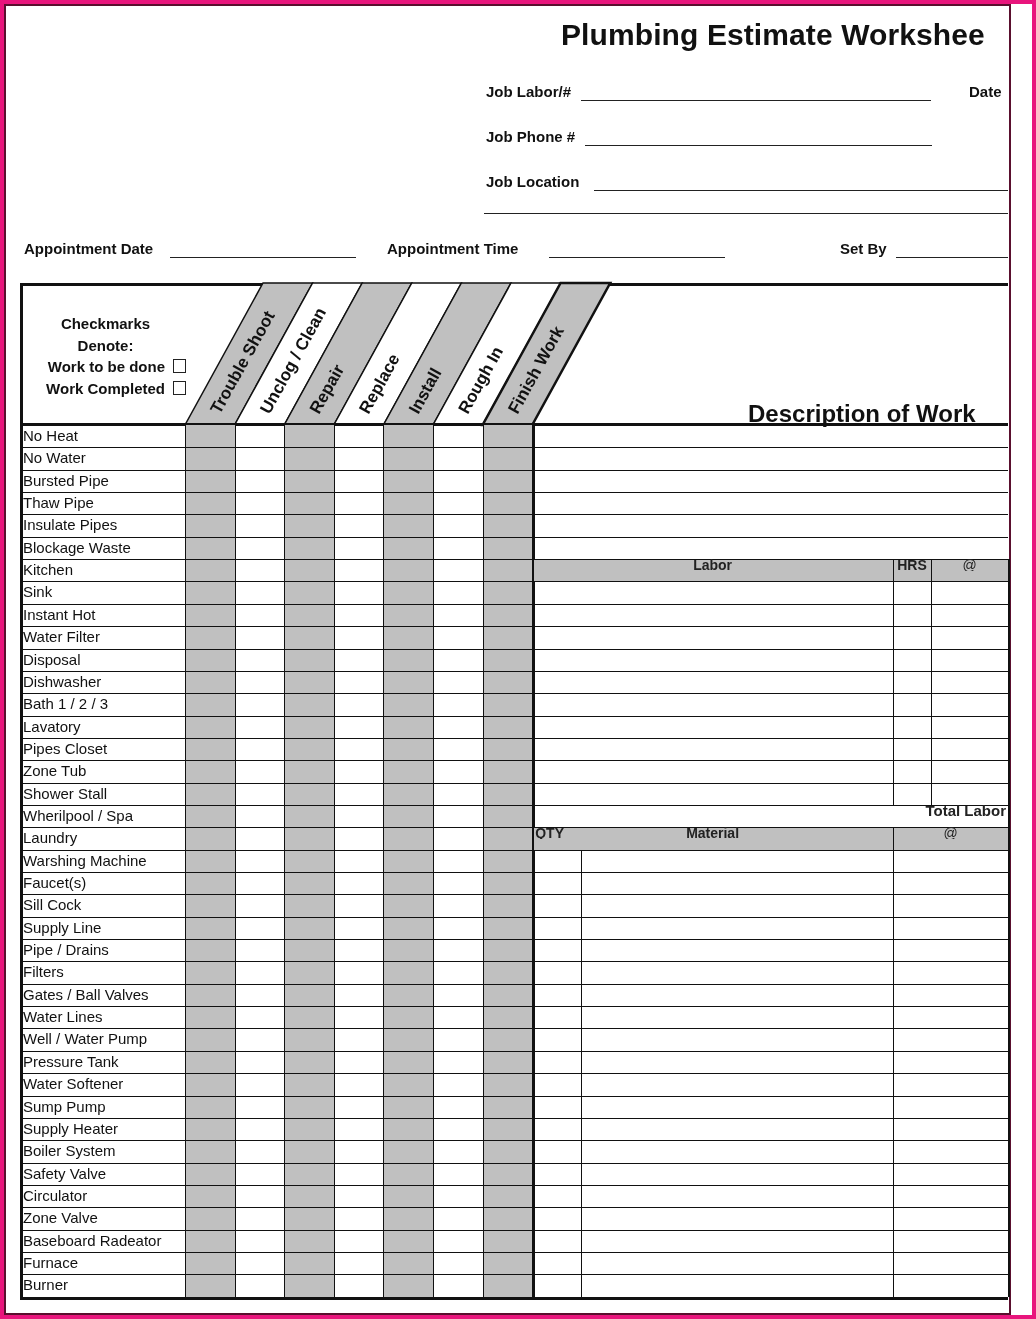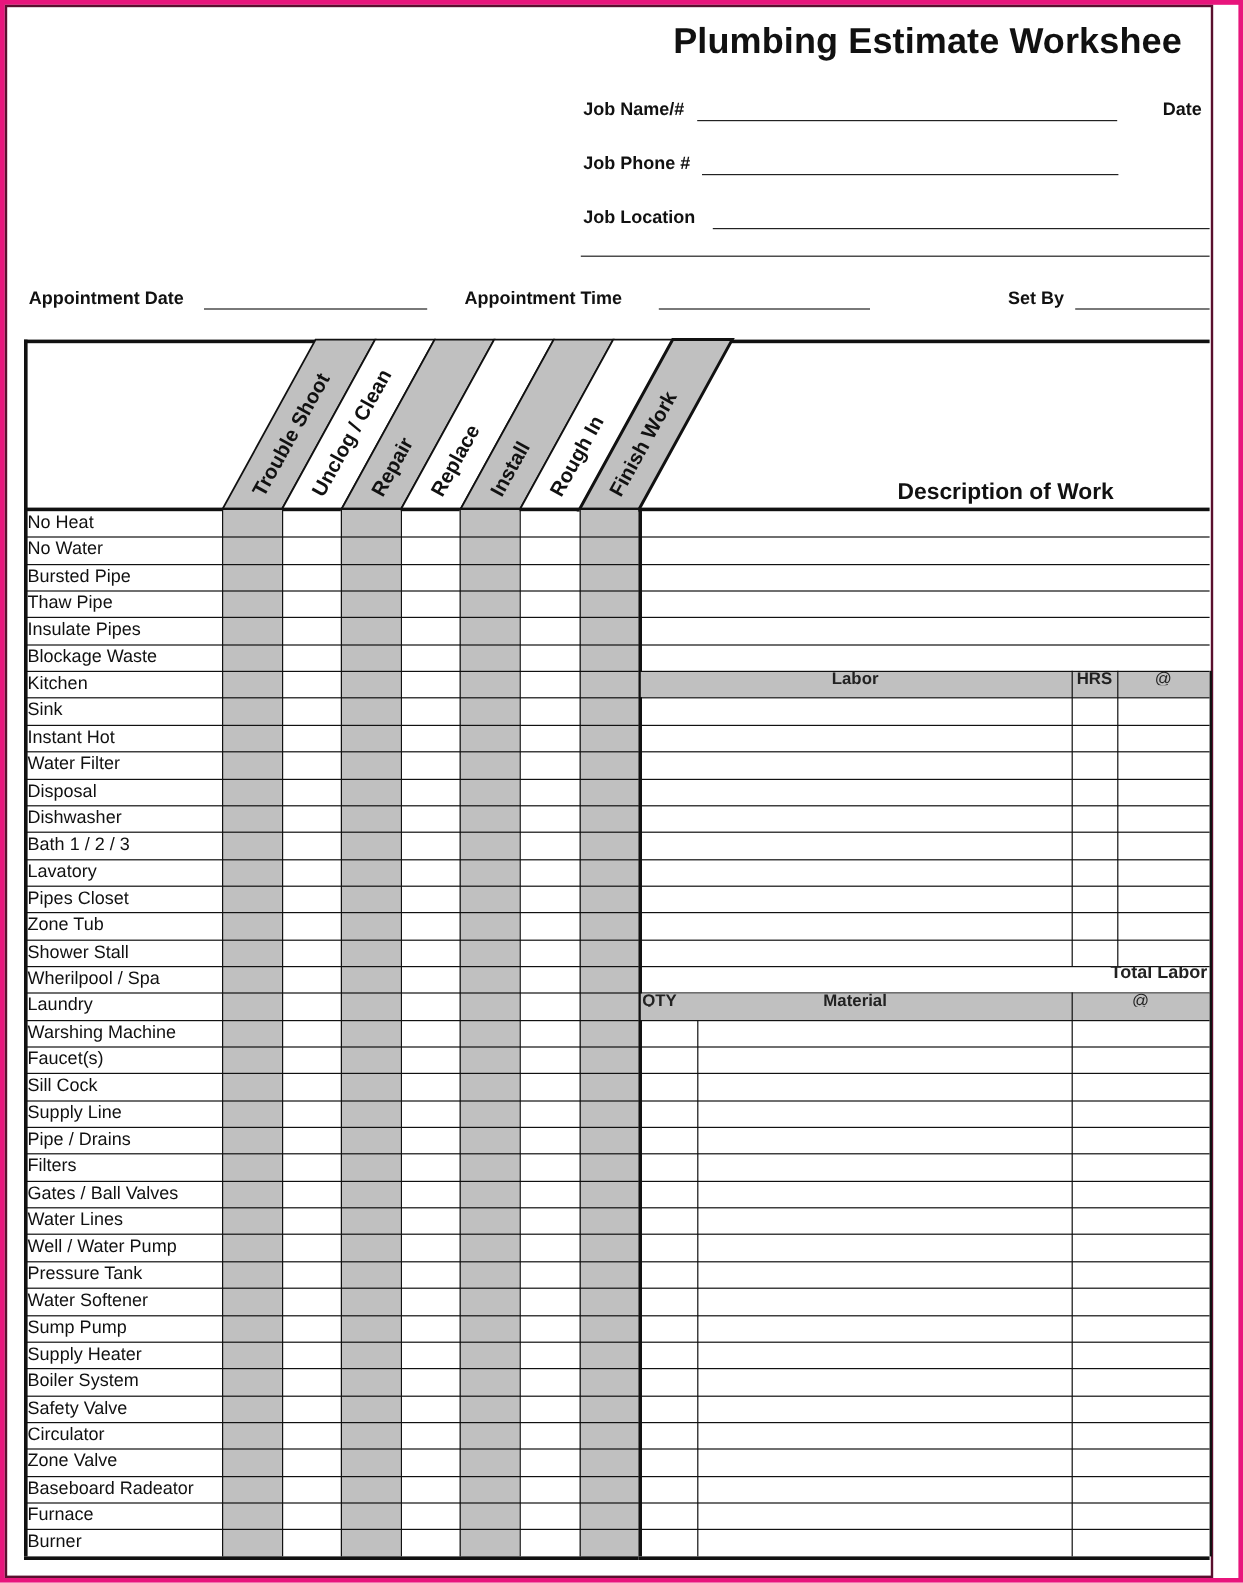--- a/index.html
+++ b/index.html
@@ -13,57 +13,69 @@
   .title { left:561px; top:18px; font-size:30px; font-weight:bold; white-space:nowrap; letter-spacing:0.1px; width:447px; overflow:hidden; }
   .lbl { font-size:15px; font-weight:bold; white-space:nowrap; }
   .line { position:absolute; height:0; border-top:1.5px solid #222; }
   .tbl { position:absolute; left:20px; top:283px; width:988px; height:1015px; }
   .tbl-top { position:absolute; left:0; top:0; width:988px; border-top:3px solid #111; }
   .hdr-left { position:absolute; left:0; top:0; width:165px; height:142px; border-left:3px solid #111; }
   .cm-text { position:absolute; left:0; width:165px; text-align:center; font-weight:bold; font-size:15px; line-height:21.5px; top:30px; }
   .cm-box { display:inline-block; width:11px; height:12px; border:1.3px solid #222; vertical-align:-1px; margin-left:8px; background:#fff; }
   .hdr-bottom { position:absolute; left:0; top:140px; width:988px; border-top:3px solid #111; }
   svg.diag { position:absolute; left:165px; top:0; overflow:visible; }
-  .desc-title { position:absolute; left:728px; top:117px; font-size:19px; font-weight:bold; }
+  .desc-title { position:absolute; left:728px; top:117px; font-size:24px; font-weight:bold; }
   .row { position:absolute; left:0; height:22.35px; }
   .row-label { position:absolute; left:3px; width:162px; font-size:15px; line-height:22px; white-space:nowrap; }
   .cellcol { position:absolute; top:142px; height:873px; }
   .grid-h { position:absolute; border-top:1.8px solid #111; }
   .grid-v { position:absolute; border-left:1.8px solid #111; }
   .gray { background:#c0c0c0; }
   .sec-hdr { position:absolute; font-size:14px; font-weight:bold; line-height:12px; overflow:hidden; color:#222; }
 </style>
 </head>
 <body>
 
 <div class="frame-outer"></div>
 <div class="frame-inner"></div>
 
 <div class="abs title">Plumbing Estimate Workshee</div>
 
-<div class="abs lbl" style="left:486px;top:83px;">Job Name/#</div>
+<div class="abs lbl" style="left:486px;top:83px;">Job Labor/#</div>
 <div class="line" style="left:581px;top:100px;width:350px;"></div>
 <div class="abs lbl" style="left:969px;top:83px;">Date</div>
 
 <div class="abs lbl" style="left:486px;top:128px;">Job Phone #</div>
 <div class="line" style="left:585px;top:145px;width:347px;"></div>
 
 <div class="abs lbl" style="left:486px;top:173px;">Job Location</div>
 <div class="line" style="left:594px;top:190px;width:414px;"></div>
 <div class="line" style="left:484px;top:213px;width:524px;"></div>
 
 <div class="abs lbl" style="left:24px;top:240px;">Appointment Date</div>
 <div class="line" style="left:170px;top:257px;width:186px;"></div>
 <div class="abs lbl" style="left:387px;top:240px;">Appointment Time</div>
 <div class="line" style="left:549px;top:257px;width:176px;"></div>
 <div class="abs lbl" style="left:840px;top:240px;">Set By</div>
 <div class="line" style="left:896px;top:257px;width:112px;"></div>
 
 <div class="tbl" id="tbl">
   <div class="tbl-top"></div>
+  <div class="hdr-left">
+    <div class="cm-text">
+      <div>Checkmarks</div>
+      <div>Denote:</div>
+      <div style="text-align:right;padding-right:2px;">
+        <span>Work to be done</span><span class="cm-box"></span>
+      </div>
+      <div style="text-align:right;padding-right:2px;">
+        <span>Work Completed</span><span class="cm-box"></span>
+      </div>
+    </div>
+  </div>
   <svg class="diag" id="diag" width="460" height="142">
       <polygon points="0,142 49.6,142 127.6,0 78,0" fill="#c0c0c0" stroke="#111" stroke-width="1.5"></polygon>
       <text x="34.8" y="132" transform="rotate(-61 34.8 132)" font-size="17" font-weight="bold" font-family="Liberation Sans, sans-serif" fill="#111">Trouble Shoot</text>
       <polygon points="49.6,142 99.2,142 177.2,0 127.6,0" fill="#fff" stroke="#111" stroke-width="1.5"></polygon>
       <text x="84.4" y="132" transform="rotate(-61 84.4 132)" font-size="17" font-weight="bold" font-family="Liberation Sans, sans-serif" fill="#111">Unclog / Clean</text>
       <polygon points="99.2,142 148.8,142 226.8,0 177.2,0" fill="#c0c0c0" stroke="#111" stroke-width="1.5"></polygon>
       <text x="134" y="132" transform="rotate(-61 134 132)" font-size="17" font-weight="bold" font-family="Liberation Sans, sans-serif" fill="#111">Repair</text>
       <polygon points="148.8,142 198.4,142 276.4,0 226.8,0" fill="#fff" stroke="#111" stroke-width="1.5"></polygon>
       <text x="183.60000000000002" y="132" transform="rotate(-61 183.60000000000002 132)" font-size="17" font-weight="bold" font-family="Liberation Sans, sans-serif" fill="#111">Replace</text>
       <polygon points="198.4,142 248,142 326,0 276.4,0" fill="#c0c0c0" stroke="#111" stroke-width="1.5"></polygon>

